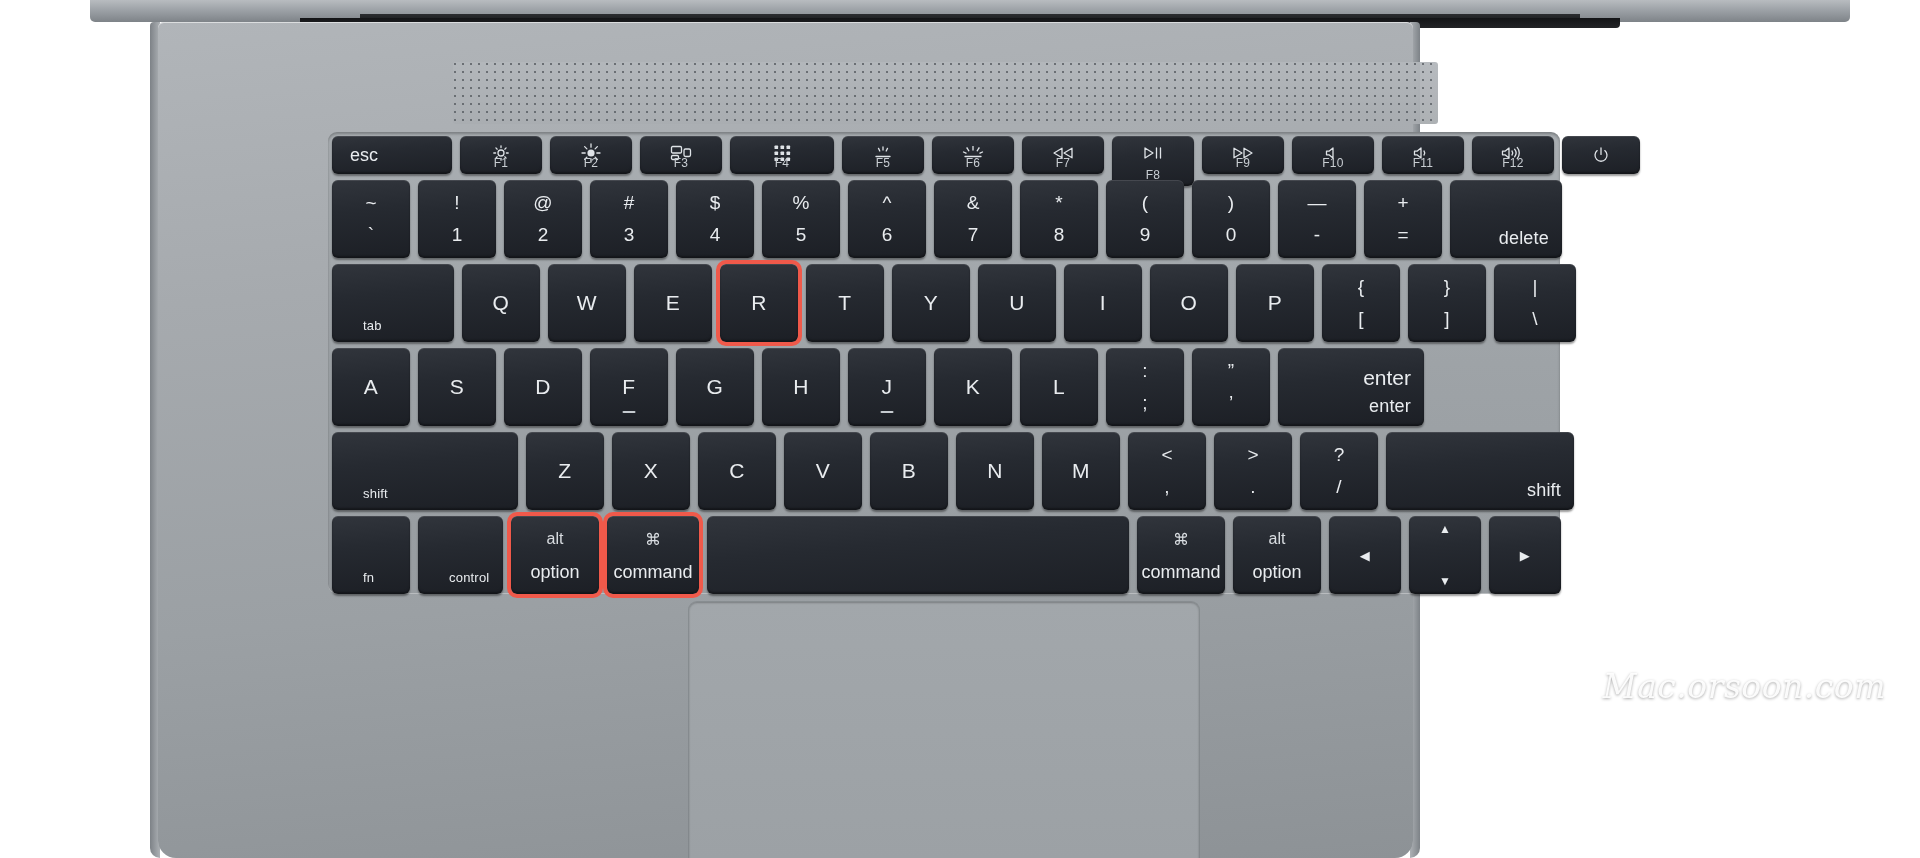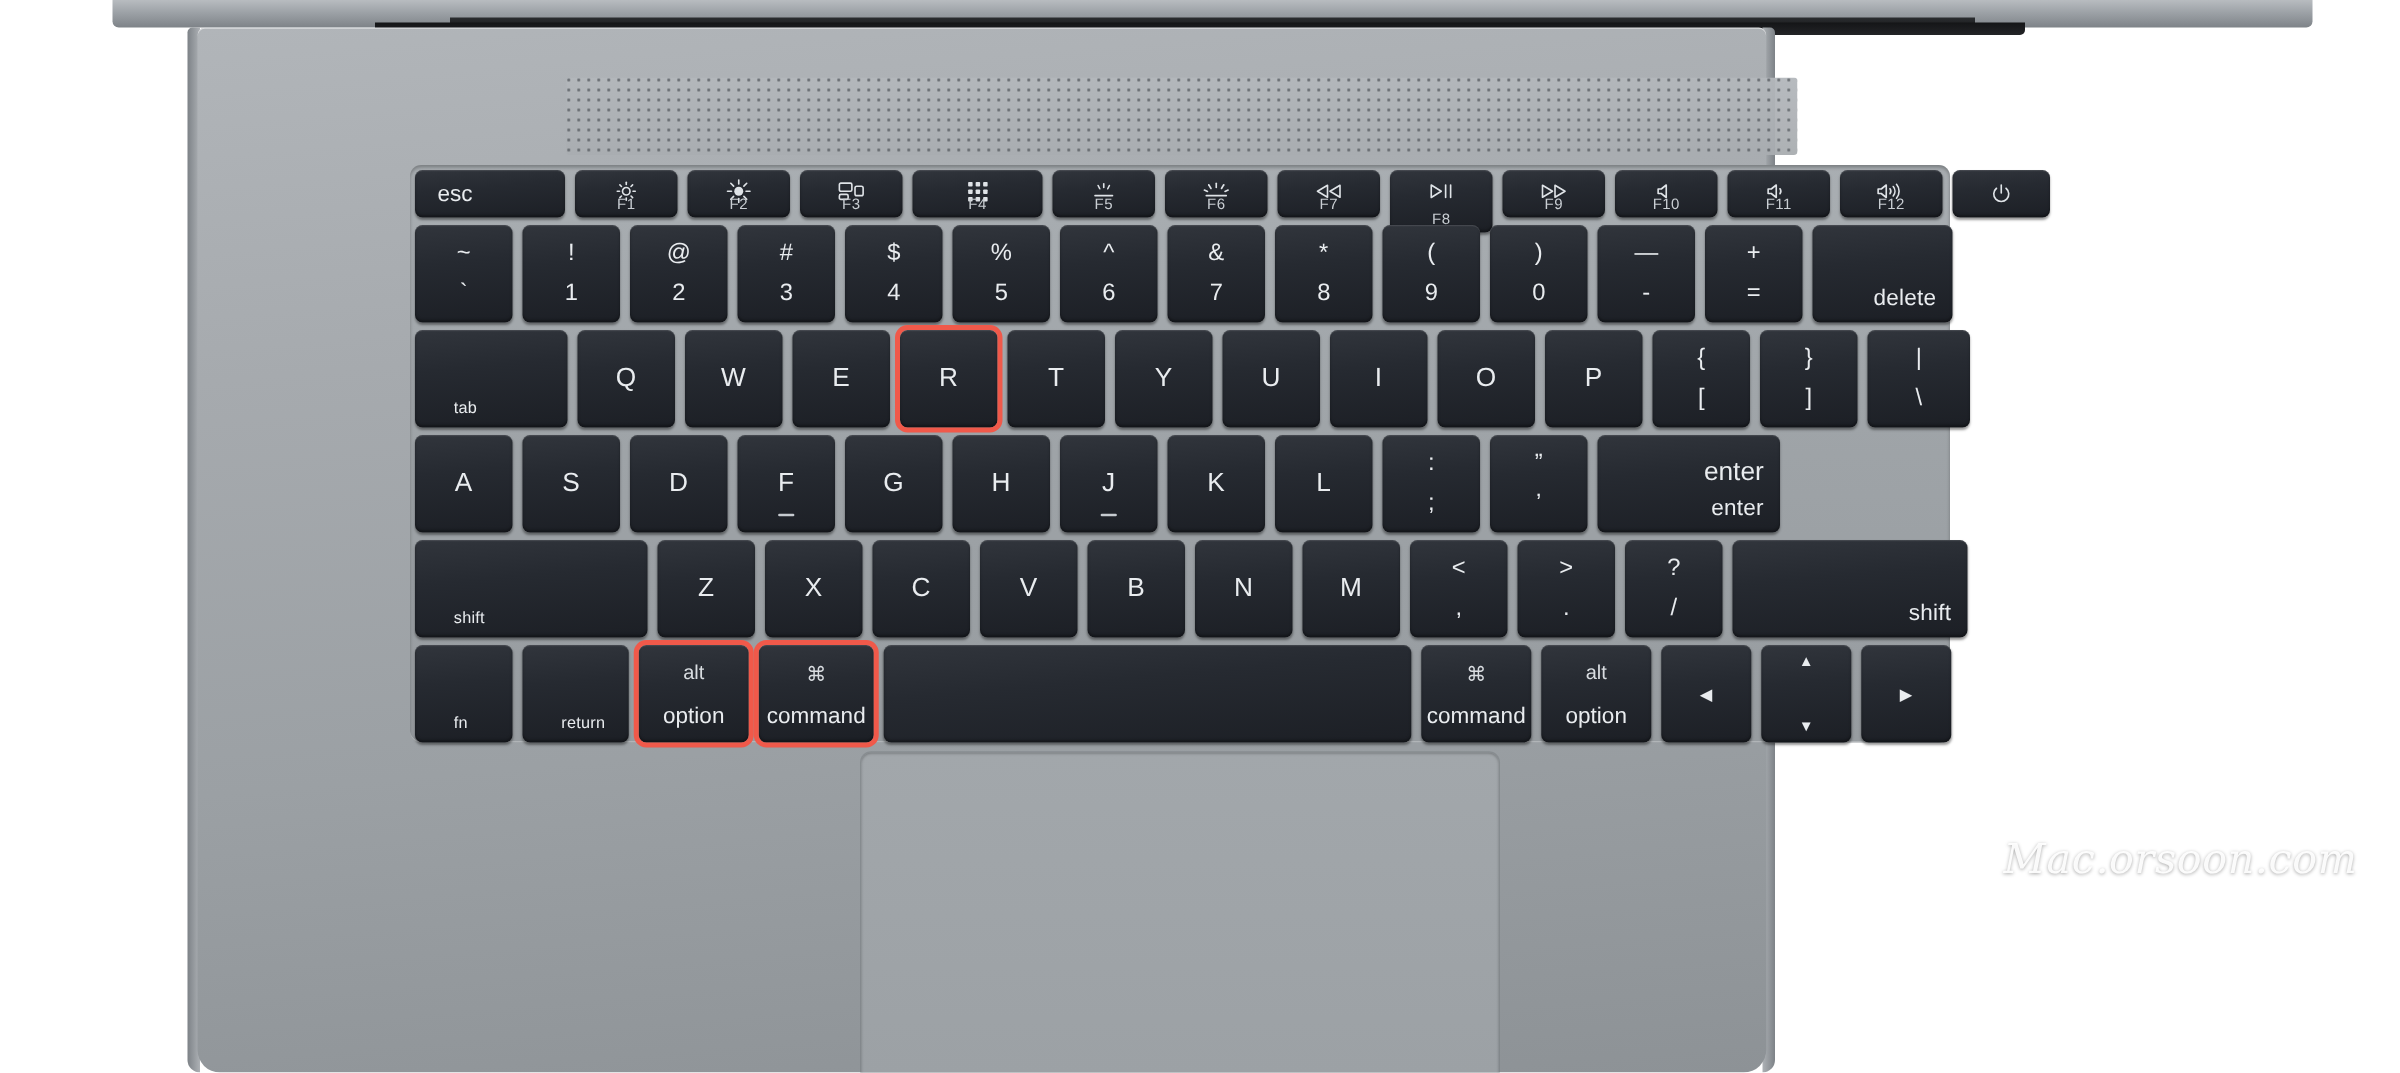--- a/index.html
+++ b/index.html
@@ -534,21 +534,21 @@
             </div>
             <div class="key" style="width: 188px; height: 78px;">
               <span class="lbl-br">shift</span>
             </div>
           </div>
           <div class="kb-row" style="top: 380px; height: 78px;">
             <div class="key" style="width: 78px; height: 78px;">
               <span class="lbl-bl">fn</span>
             </div>
             <div class="key" style="width: 85px; height: 78px;">
-              <span class="lbl-bl">return</span>
+              <span class="lbl-bl">control</span>
             </div>
             <div class="key hl" style="width: 88px; height: 78px;">
               <span class="mod-top">alt</span>
               <span class="mod-bot">option</span>
             </div>
             <div class="key hl" style="width: 92px; height: 78px;">
               <span class="mod-top">⌘</span>
               <span class="mod-bot">command</span>
             </div>
             <div class="key" style="width: 422px; height: 78px;"></div>

